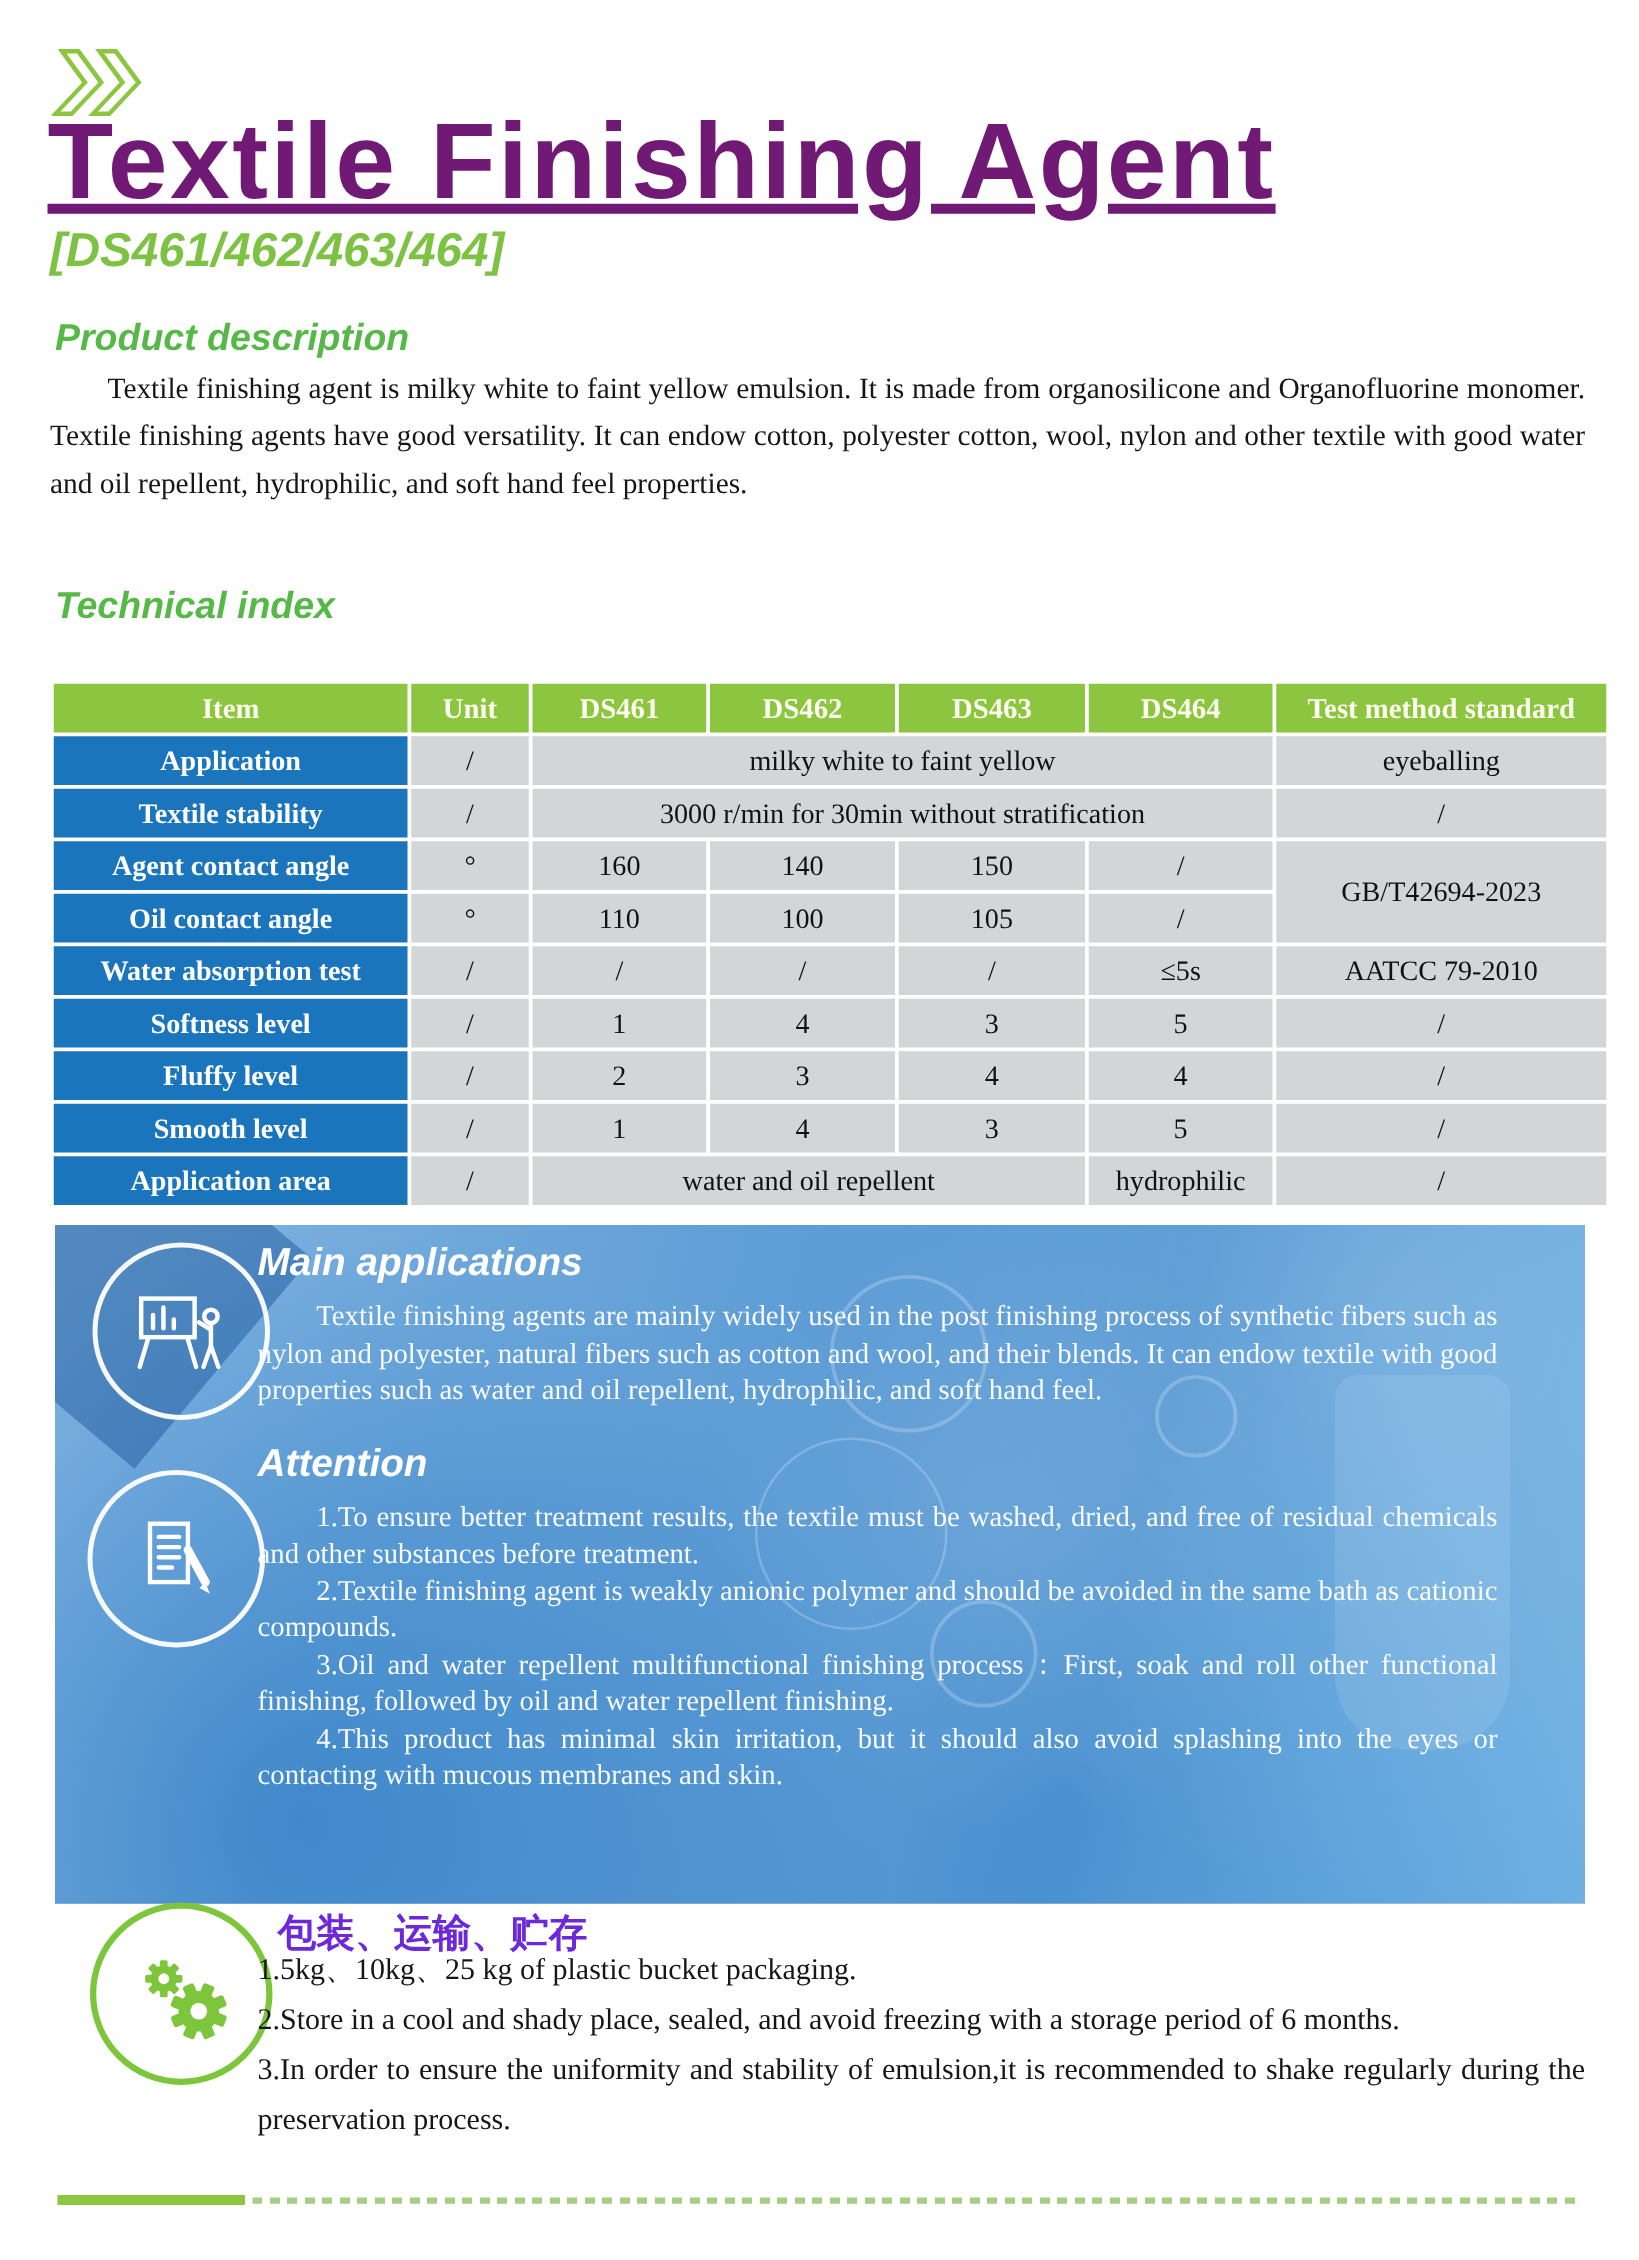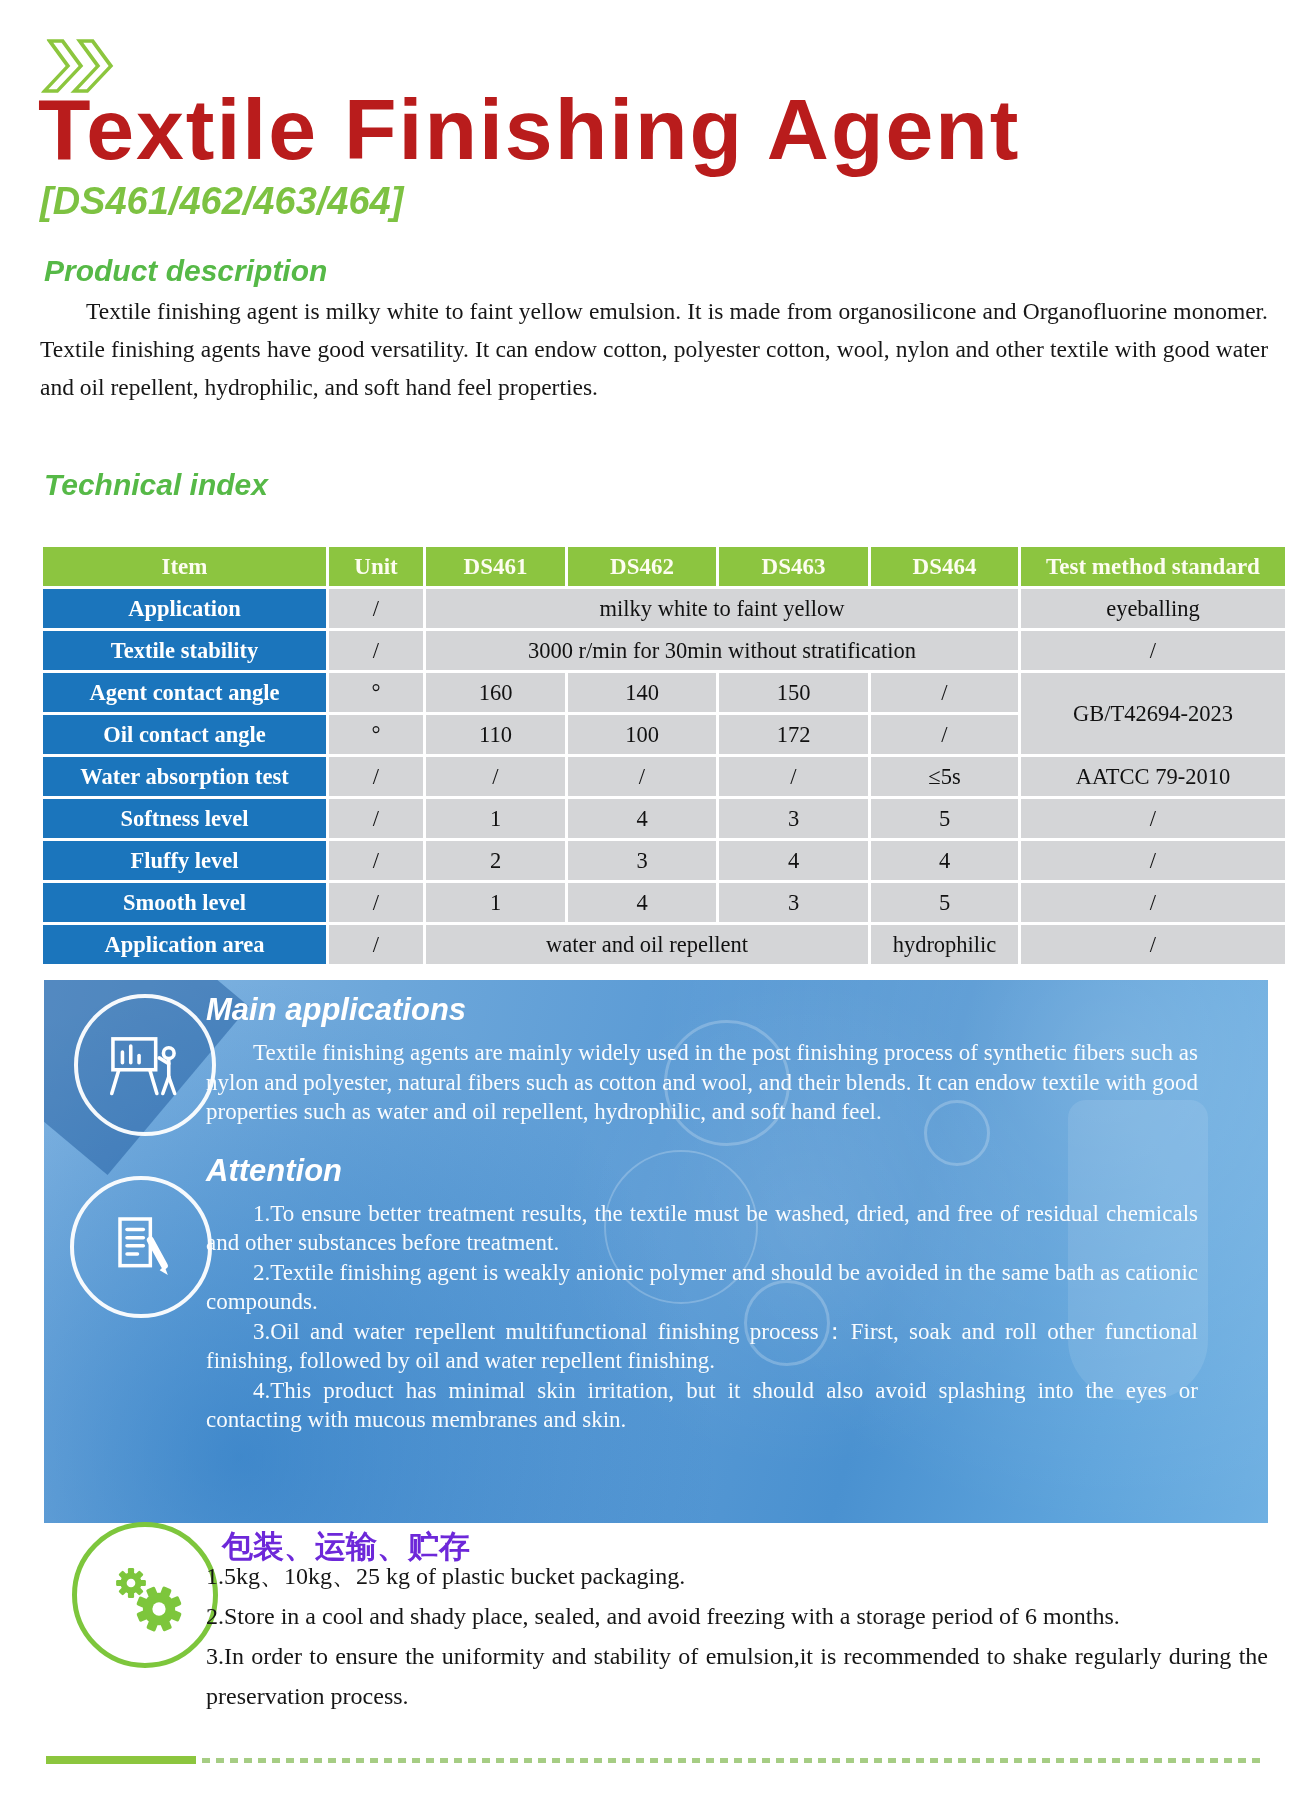--- a/index.html
+++ b/index.html
@@ -3,21 +3,21 @@
 <meta charset="utf-8">
 <style>
   html,body{margin:0;padding:0;background:#ffffff;}
   .page{position:relative;width:1311px;height:1808px;background:#ffffff;overflow:hidden;
         font-family:"Liberation Serif", serif;color:#111;}
 
   
   .logo-svg{position:absolute;left:44px;top:38px;transform:skewX(-6deg);}
   .page-title{position:absolute;left:38px;top:84px;margin:0;
         font-family:"Liberation Sans", sans-serif;font-weight:bold;
-        font-size:86px;line-height:1.05;letter-spacing:2px;color:#b91c1c;}
+        font-size:86px;line-height:1.05;letter-spacing:2px;color:#701a75;text-decoration:underline;}
   .product-codes{position:absolute;left:40px;top:180px;
         font-family:"Liberation Sans", sans-serif;font-style:italic;font-weight:600;
         font-size:38px;color:#7DC242;}
 
   
   .green-heading{position:absolute;margin:0;font-family:"Liberation Sans", sans-serif;
         font-style:italic;font-weight:bold;font-size:30px;color:#56B947;text-align:right;}
   #pd-heading{left:44px;top:254px;}
   #ti-heading{left:44px;top:468px;}
 
@@ -130,21 +130,21 @@
       <td class="cell">140</td>
       <td class="cell">150</td>
       <td class="cell">/</td>
       <td class="cell" rowspan="2">GB/T42694-2023</td>
     </tr>
     <tr>
       <td class="rowlabel">Oil contact angle</td>
       <td class="cell">°</td>
       <td class="cell">110</td>
       <td class="cell">100</td>
-      <td class="cell">172</td>
+      <td class="cell">105</td>
       <td class="cell">/</td>
     </tr>
     <tr>
       <td class="rowlabel">Water absorption test</td>
       <td class="cell">/</td>
       <td class="cell">/</td>
       <td class="cell">/</td>
       <td class="cell">/</td>
       <td class="cell">≤5s</td>
       <td class="cell">AATCC 79-2010</td>

